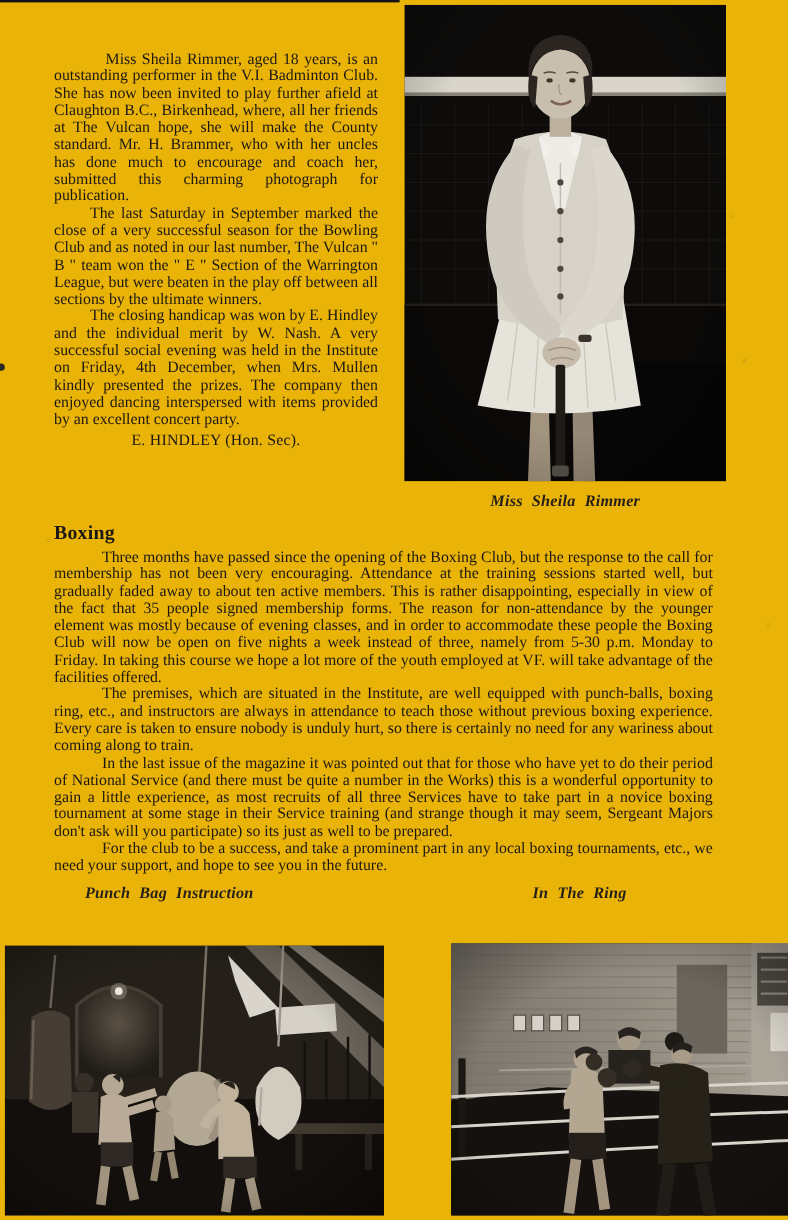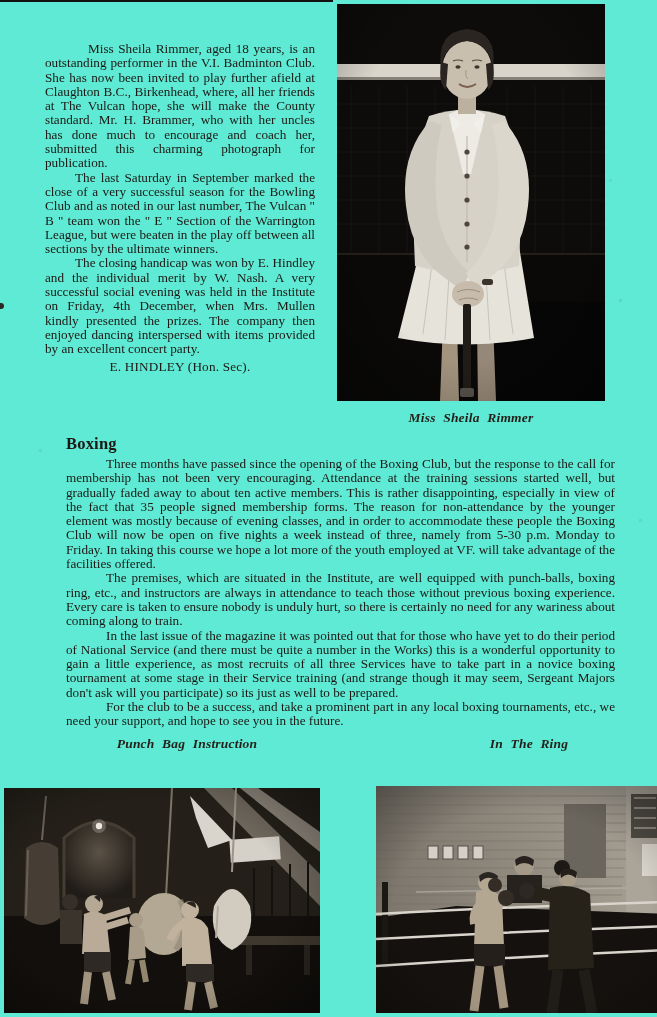--- a/index.html
+++ b/index.html
@@ -1,20 +1,20 @@
 <!DOCTYPE html>
 <html><head>
 <meta charset="utf-8">
 <style>
   html,body{margin:0;padding:0;background:#888;}
   .page{
     position:relative;
     width:657px;height:1017px;
     margin:0 auto;
-    background:#5eead4;
+    background:#eab308;
     color:#1c1814;
     font-family:"Liberation Serif","DejaVu Serif",serif;
     overflow:hidden;
   }
   
   .specks{position:absolute;left:0;top:0;width:1px;height:1px;background:transparent;
     box-shadow:120px 260px 0 1px rgba(60,55,48,.10), 300px 90px 0 1px rgba(60,55,48,.08),
       620px 300px 0 1px rgba(60,55,48,.10), 640px 520px 0 1px rgba(60,55,48,.08),
       90px 620px 0 1px rgba(60,55,48,.07), 350px 700px 0 1px rgba(60,55,48,.09),
       610px 180px 0 1px rgba(60,55,48,.07), 40px 450px 0 1px rgba(60,55,48,.08);}
@@ -34,23 +34,23 @@
 
   figure{margin:4px;padding:0;}
   .portrait-fig{width:268px;}
   .photo{display:block;}
   .photo-caption{
     font-style:italic;font-weight:bold;font-size:13.5px;
     word-spacing:4px;letter-spacing:.2px;color:#241f19;
   }
   .portrait-caption{text-align:center;margin-top:9px;}
 
-  .boxing-section{width:549px;margin-left:66px;}
-
-  .captions-row{display:flex;margin-top:7px;padding-left:46px;}
+  .boxing-section{width:549px;margin-left:45px;}
+
+  .captions-row{display:flex;margin-top:7px;}
   .cap-left{margin-left:41px;width:200px;text-align:center;}
   .cap-right{margin-left:142px;width:200px;text-align:center;}
 
   .photos-row{position:absolute;left:0;bottom:0;display:flex;align-items:flex-end;}
   .gym-fig{width:316px;height:225px;}
   .photos-gap{width:48px;height:10px;}
   .ring-fig{width:293px;height:227px;}
 </style>
 </head>
 <body>

